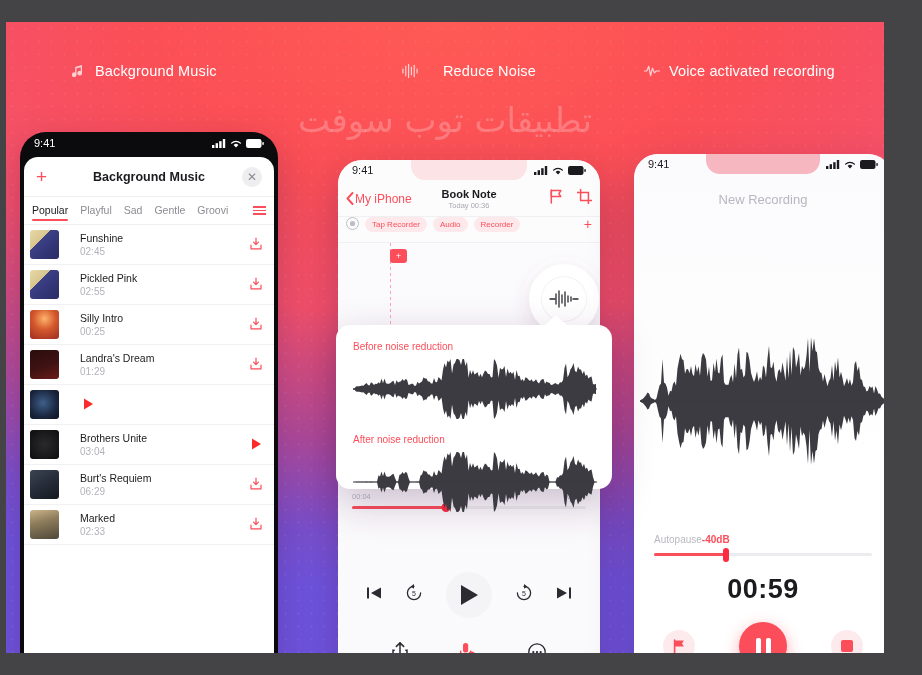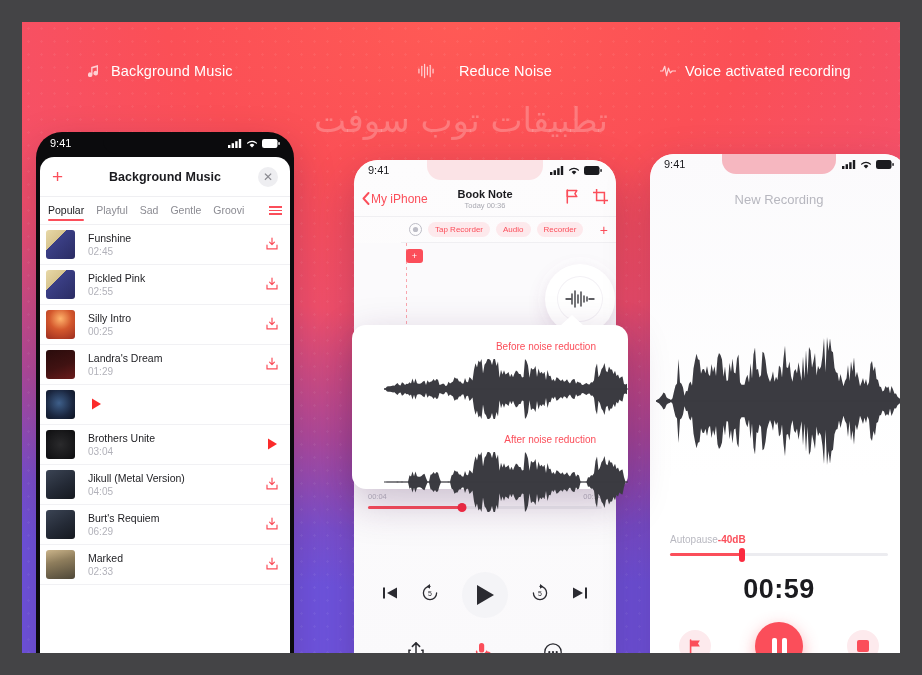--- a/index.html
+++ b/index.html
@@ -3,21 +3,21 @@
 <meta charset="utf-8">
 <style>
   * { box-sizing: border-box; margin: 0; padding: 0; }
   html, body {
     width: 922px; height: 675px;
     font-family: "Liberation Sans", sans-serif;
     background: #444446;
     overflow: hidden;
   }
   #stage {
-    position: absolute; left: 22px; top: 22px;
+    position: absolute; left: 6px; top: 22px;
     width: 878px; height: 631px;
     background:
       radial-gradient(120% 90% at 50% 0%, #ff5a55 0%, #fb4f56 28%, #f4516c 52%, #b24c9c 74%, #7b51cf 90%, #6f55e0 100%);
     overflow: hidden;
   }
   
   #stage::before{
     content:""; position:absolute; inset:0;
     background-image: radial-gradient(rgba(255,255,255,.10) 1px, transparent 1.2px);
     background-size: 13px 13px;
@@ -66,21 +66,21 @@
                display:flex; align-items:center; justify-content:center; color:#8a8a90;
                font-size: 12px; z-index:2; }
   .tabs { display:flex; align-items:center; height: 28px; padding: 0 8px; gap: 12px;
           border-bottom: 1px solid #f0f0f3; position: relative; }
   .tab { font-size: 10.5px; color:#8b8b92; white-space: nowrap; position: relative; padding-bottom: 2px;}
   .tab.active { color:#1b1b1f; }
   .tab.active::after { content:""; position:absolute; left:0; right:0; bottom:-3px; height:2px;
                        background:#fb4e5a; border-radius: 2px; }
   .burger { margin-left:auto; display:flex; flex-direction:column; gap:2px; }
   .burger i { display:block; width: 13px; height: 1.6px; background:#fb4e5a; }
-  .track { display:flex; align-items:center; gap:13px; height: 40px; padding: 0 10px 0 6px;
+  .track { display:flex; align-items:center; gap:21px; height: 40px; padding: 0 10px 0 6px;
            border-bottom: 1px solid #f1f1f4; }
   .art { width: 29px; height: 29px; border-radius: 3px; flex: 0 0 29px; overflow:hidden; }
   .tinfo { flex: 1 1 auto; min-width: 0; }
   .tname { font-size: 10.5px; color:#1b1b1f; white-space: nowrap; overflow: hidden; }
   .tdur { font-size: 10px; color:#b2b2ba; margin-top: 2px; }
   .tact { width: 16px; text-align: center; flex: 0 0 16px; }
 
   
   #phoneMid {
     left: 332px; top: 138px; width: 262px; height: 517px;
@@ -92,22 +92,22 @@
   #phoneMid .statusbar { height: 20px; color: #1b1b1f; }
   #midScreen { position:absolute; inset: 0; border-radius: 24px 24px 0 0; overflow: hidden;
                background: linear-gradient(180deg,#fdfcfd 0%, #faf9fb 100%); }
   .mid-nav { margin-top: 21px; height: 36px; display:flex; align-items:center; padding: 0 8px;
              position: relative; border-bottom: 1px solid #f0eff2; }
   .back { display:flex; align-items:center; color:#fb4e5a; font-size: 12px; gap:1px; }
   .mid-titlewrap { position:absolute; left:0; right:0; text-align:center; pointer-events:none; }
   .mid-title { font-size: 11px; font-weight: bold; color:#1b1b1f; }
   .mid-sub { font-size: 7.5px; color:#a9a9b2; margin-top:1px; }
   .nav-icons { margin-left:auto; display:flex; gap: 14px; align-items:center; z-index:2; }
-  .tagrow { height: 26px; display:flex; align-items:center; gap: 6px; padding: 0 8px;
-            border-bottom: 1px solid #f0eff2; margin-left: 47px; }
+  .tagrow { height: 26px; display:flex; align-items:flex-start; gap: 6px; padding: 0 8px;
+            border-bottom: 1px solid #f0eff2; }
   .tagcircle { width: 13px; height:13px; border-radius:50%; border:1.3px solid #bdbdc6;
                display:flex;align-items:center;justify-content:center; flex:0 0 13px;}
   .tag { background:#fde9ec; color:#fb4e5a; font-size: 8px; padding: 3px 7px; border-radius: 9px;
          white-space: nowrap; }
   .tagplus { margin-left:auto; color:#fb4e5a; font-size: 14px; line-height: 1; }
   .timeline { position:relative; height: 246px; background:#fbfafc; }
   .tl-line { position:absolute; left: 52px; top: 0; bottom: 0; width: 1px;
              background: repeating-linear-gradient(#f9a6ae 0 3px, transparent 3px 6px); }
   .tl-chip { position:absolute; left: 52px; top: 6px; background:#fb4e5a; color:#fff;
              font-size: 9px; width: 17px; height: 14px; border-radius: 3px;
@@ -128,21 +128,21 @@
   .mid-controls { position:absolute; left:0; right:0; top: 412px; display:flex; align-items:center;
                   justify-content: space-around; padding: 0 16px; }
   .playbig { width: 46px; height: 46px; border-radius:50%; background:#f4f4f7;
              display:flex; align-items:center; justify-content:center; }
   .mid-bottom { position:absolute; left:0; right:0; top: 482px; display:flex;
                 justify-content: space-around; align-items:center; padding: 0 28px; }
 
   
   .popup { position:absolute; left: 330px; top: 303px; width: 276px; height: 164px;
            background:#fff; border-radius: 14px; z-index: 20;
-           box-shadow: 0 14px 40px rgba(70,20,80,.26); padding: 16px 32px 10px; text-align: right; }
+           box-shadow: 0 14px 40px rgba(70,20,80,.26); padding: 16px 17px 10px; }
   .popup::after { content:""; position:absolute; right: 42px; bottom: -11px; width: 22px; height: 12px;
                   background:#fff; clip-path: polygon(50% 100%, 0 0, 100% 0); display:none; }
   .popup-label { color:#fb4e5a; font-size: 10px; margin-bottom: 6px; }
   .popup-wave { height: 62px; }
   .pnotch { position:absolute; right: 44px; top: -10px; width: 24px; height: 11px; background:#fff;
             clip-path: polygon(50% 0, 0 100%, 100% 100%); }
 
   
   #phoneRight {
     left: 628px; top: 132px; width: 258px; height: 523px;
@@ -324,31 +324,20 @@
               <div class="tname">Brothers Unite</div>
               <div class="tdur">03:04</div>
             </div>
             <div class="tact"><svg width="11" height="12" viewBox="0 0 11 12">
                 <polygon points="1,0.5 10,6 1,11.5" fill="#fb2b2b"></polygon>
               </svg></div>
           </div>
           <div class="track">
             <div class="art" style="background: linear-gradient(150deg, rgb(59, 68, 84) 0%, rgb(36, 42, 54) 55%, rgb(21, 25, 31) 100%);"></div>
             <div class="tinfo">
-              <div class="tname">Jikull (Metal Version)</div>
-              <div class="tdur">04:05</div>
-            </div>
-            <div class="tact"><svg width="12" height="13" viewBox="0 0 12 13">
-                <path d="M6 1v6.2M3.6 5.2 6 7.6l2.4-2.4" fill="none" stroke="#fb4e5a" stroke-width="1.2" stroke-linecap="round" stroke-linejoin="round"></path>
-                <path d="M1 8.2v3.6h10V8.2" fill="none" stroke="#fb4e5a" stroke-width="1.2" stroke-linecap="round"></path>
-              </svg></div>
-          </div>
-          <div class="track">
-            <div class="art" style="background: linear-gradient(150deg, rgb(59, 68, 84) 0%, rgb(36, 42, 54) 55%, rgb(21, 25, 31) 100%);"></div>
-            <div class="tinfo">
               <div class="tname">Burt's Requiem</div>
               <div class="tdur">06:29</div>
             </div>
             <div class="tact"><svg width="12" height="13" viewBox="0 0 12 13">
                 <path d="M6 1v6.2M3.6 5.2 6 7.6l2.4-2.4" fill="none" stroke="#fb4e5a" stroke-width="1.2" stroke-linecap="round" stroke-linejoin="round"></path>
                 <path d="M1 8.2v3.6h10V8.2" fill="none" stroke="#fb4e5a" stroke-width="1.2" stroke-linecap="round"></path>
               </svg></div>
           </div>
           <div class="track">
             <div class="art" style="background: linear-gradient(165deg, rgb(203, 180, 138) 0%, rgb(142, 125, 92) 40%, rgb(78, 71, 56) 100%);"></div>

